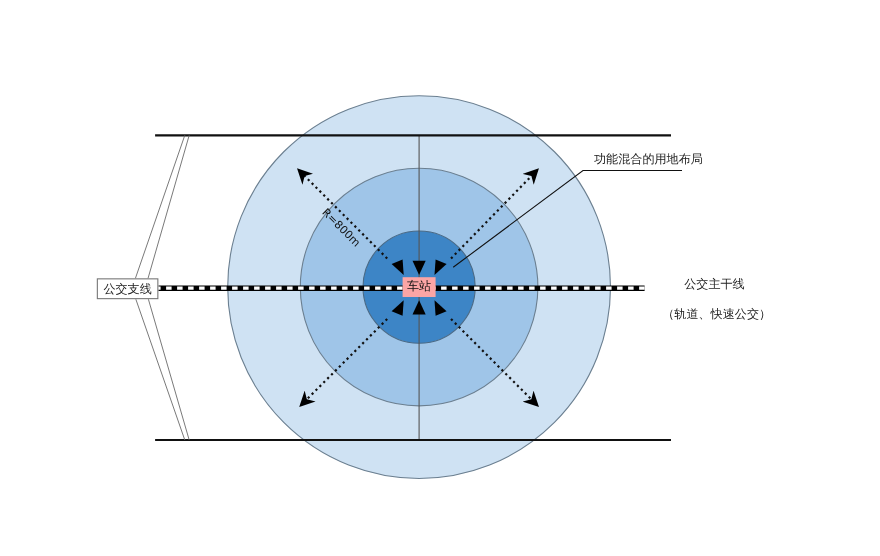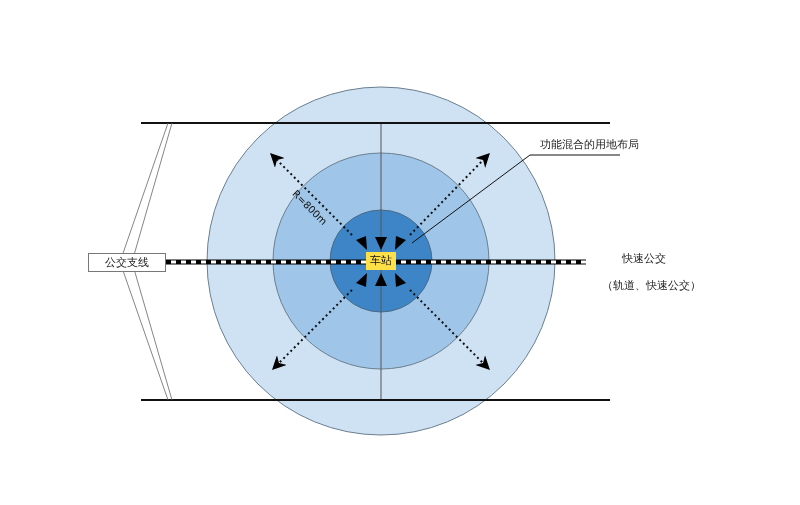--- a/index.html
+++ b/index.html
@@ -1,22 +1,22 @@
 <!DOCTYPE html>
 <html><head>
 <meta charset="utf-8">
 <style>
   html, body { margin: 0; padding: 0; background: #ffffff; }
   body { width: 800px; height: 505px; position: relative; overflow: hidden;
          font-family: "DejaVu Sans", sans-serif; }
   #stage { position: absolute; left: 0; top: 0; width: 800px; height: 505px; }
   .label { position: absolute; font-size: 11px; color: #222; white-space: nowrap; line-height: 14px; }
-  #branch-label { left: 88px; top: 253px; height: 17px; padding: 0 16px; border: 1px solid #777;
+  #branch-label { left: 88px; top: 253px; height: 17px; padding: 0 5px; border: 1px solid #777;
                   background: #fff; line-height: 17px; font-size: 11px; }
-  #station-label { left: 366px; top: 252px; width: 30px; height: 18px; background: #fde047;
+  #station-label { left: 366px; top: 252px; width: 30px; height: 18px; background: #fca5a5;
                    text-align: center; line-height: 18px; font-size: 11px; color: #111; }
   #landuse-label { left: 540px; top: 138px; font-size: 11px; text-align: center; }
   #trunk-label { left: 622px; top: 252px; font-size: 11px; }
   #trunk-sub { left: 602px; top: 267px; font-size: 11px; margin-top: 12px; }
   #radius-label { position: absolute; left: 298px; top: 188px; font-size: 10px; color: #111;
                   transform: rotate(45deg); transform-origin: left top; white-space: nowrap; }
 </style>
 </head>
 <body>
 
@@ -62,16 +62,16 @@
       <polygon points="356,283 366,287 367,273"></polygon>
       <polygon points="406,283 396,287 395,273"></polygon>
     </g>
 
     <polyline points="412,243 530,155 620,155" stroke="#111" stroke-width="1" fill="none"></polyline>
   </svg>
 
   <div id="branch-label" class="label">公交支线</div>
   <div id="station-label" class="label">车站</div>
   <div id="landuse-label" class="label">功能混合的用地布局</div>
-  <div id="trunk-label" class="label">快速公交</div>
+  <div id="trunk-label" class="label">公交主干线</div>
   <div id="trunk-sub" class="label">（轨道、快速公交）</div>
   <div id="radius-label">R=800m</div>
 </div>
 
 </body></html>

